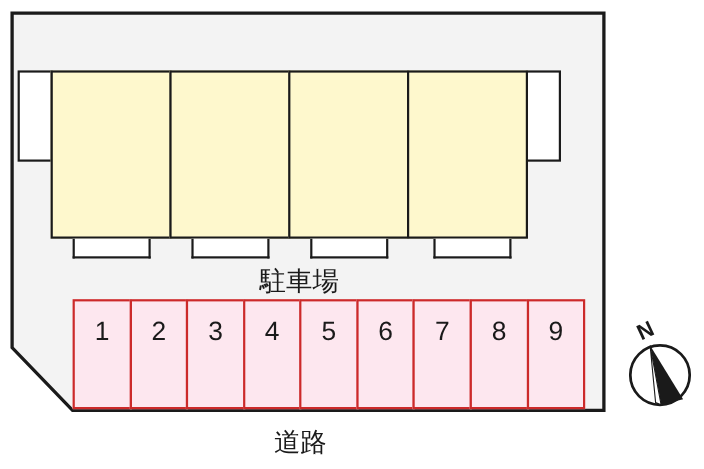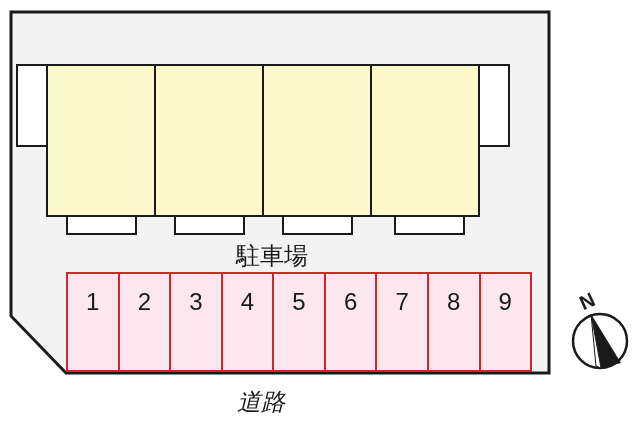--- a/index.html
+++ b/index.html
@@ -60,21 +60,21 @@
       <span>7</span>
     </div>
   <div class="slot" style="flex:1; margin-right:-2px;">
       <span>8</span>
     </div>
   <div class="slot" style="flex:1;">
       <span>9</span>
     </div>
 </div>
 
-<div class="abs label" style="left:237px; top:386px;font-style:italic;">道路</div>
+<div class="abs label" style="left:249px; top:386px;">道路</div>
 
 <div class="compass">
   <span class="abs" style="left:14px; top:0px; font-size:20px; font-weight:bold; transform:rotate(-25deg); color:#1a1a1a;">N</span>
   <svg class="abs" width="70" height="80" style="left:0; top:0;">
     <circle cx="34" cy="51" r="27" fill="#ffffff" stroke="#1a1a1a" stroke-width="2.5"></circle>
     <polygon points="25,24 35,78 55,73" fill="#1a1a1a"></polygon>
     <polygon points="25,24 35,78 30,76" fill="#ffffff" stroke="#1a1a1a" stroke-width="1"></polygon>
   </svg>
 </div>
 

